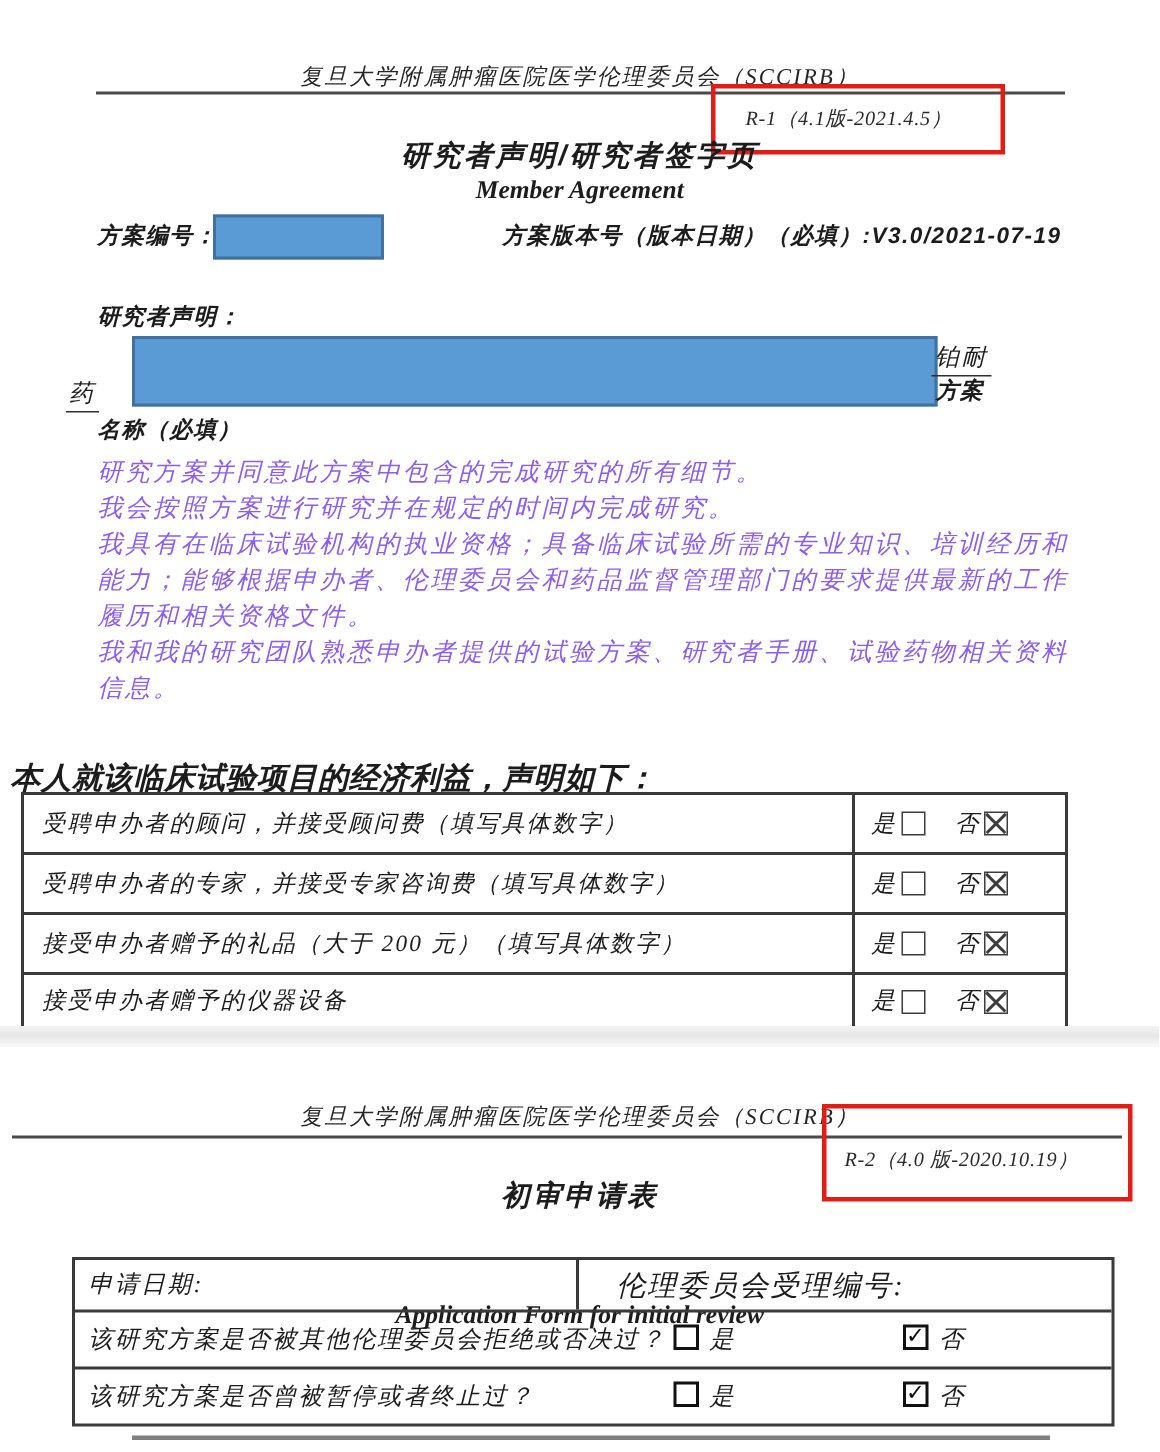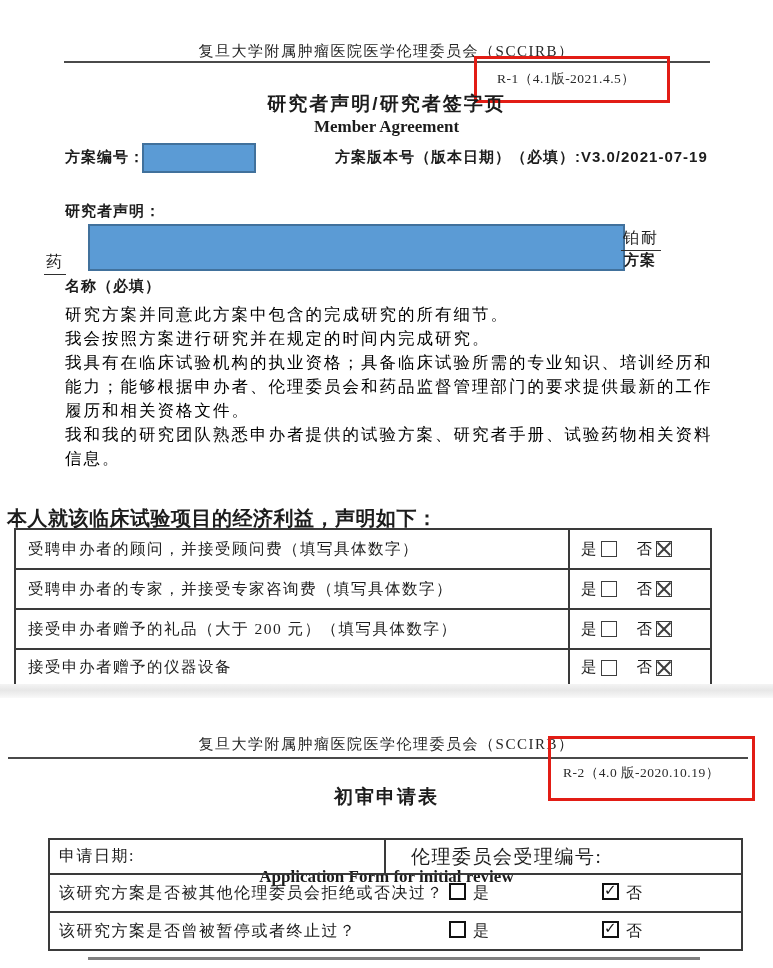--- a/index.html
+++ b/index.html
@@ -7,21 +7,21 @@
     --redact-fill:#5b9bd5;
     --redact-border:#41719c;
     --ink:#1c1c1c;
     --line:#3a3a3a;
   }
   html,body{margin:0;padding:0;background:#fff;}
   .canvas{
     position:relative;width:773px;height:968px;background:#ffffff;
     overflow:hidden;font-family:"Liberation Serif","DejaVu Serif",serif;color:var(--ink);
   }
-  .abs{position:absolute;}
+  .abs{position:absolute;font-style:italic;}
   .center{left:0;width:773px;text-align:center;}
   .hei{font-family:"Liberation Sans","DejaVu Sans",sans-serif;font-weight:bold;}
   .kai{font-family:"Liberation Serif","DejaVu Serif",serif;}
   
   .inst-header{top:42px;font-size:15px;letter-spacing:1.5px;color:#262626;}
   .hdr-rule{height:2px;background:#4a4a4a;}
   .rule1{left:64px;top:61px;width:646px;}
   .rule2{left:8px;top:757px;width:740px;}
   .ver-box{border:3px solid var(--accent-red);background:transparent;}
   .vbox1{left:474px;top:56px;width:190px;height:41px;}
@@ -36,21 +36,21 @@
   .s1{top:117px;}
   .s2{top:823px;margin-top:44px;}
   
   .lbl{font-size:15px;letter-spacing:1px;white-space:nowrap;}
   .redact{background:var(--redact-fill);border:2px solid var(--redact-border);}
   .rd-small{left:142px;top:143px;width:110px;height:26px;}
   .rd-big{left:88px;top:224px;width:533px;height:43px;}
   .frag{font-size:16px;letter-spacing:2px;white-space:nowrap;}
   .frag-ul{border-bottom:1.4px solid #2f2f2f;padding:0 2px 1px 2px;}
   
-  .para{left:65px;top:303px;width:650px;font-size:16.5px;line-height:24px;letter-spacing:2px;color:#000000;}
+  .para{left:65px;top:303px;width:650px;font-size:16.5px;line-height:24px;letter-spacing:2px;color:#8b5cf6;}
   .para div{white-space:nowrap;}
   
   .interest-h{left:7px;top:505px;font-size:20px;letter-spacing:0.5px;}
   .tbl1{left:14px;top:528px;width:694px;border:2px solid var(--line);border-bottom:none;}
   .tbl1 .row{display:flex;height:38px;border-bottom:2px solid var(--line);}
   .tbl1 .row:last-child{height:35px;border-bottom:none;}
   .tbl1 .c1{width:540px;border-right:2px solid var(--line);display:flex;align-items:center;padding-left:12px;
             font-size:15.5px;letter-spacing:1.5px;white-space:nowrap;overflow:hidden;}
   .tbl1 .c2{flex:1;display:flex;align-items:center;padding-left:11px;font-size:15.5px;letter-spacing:1px;}
   

